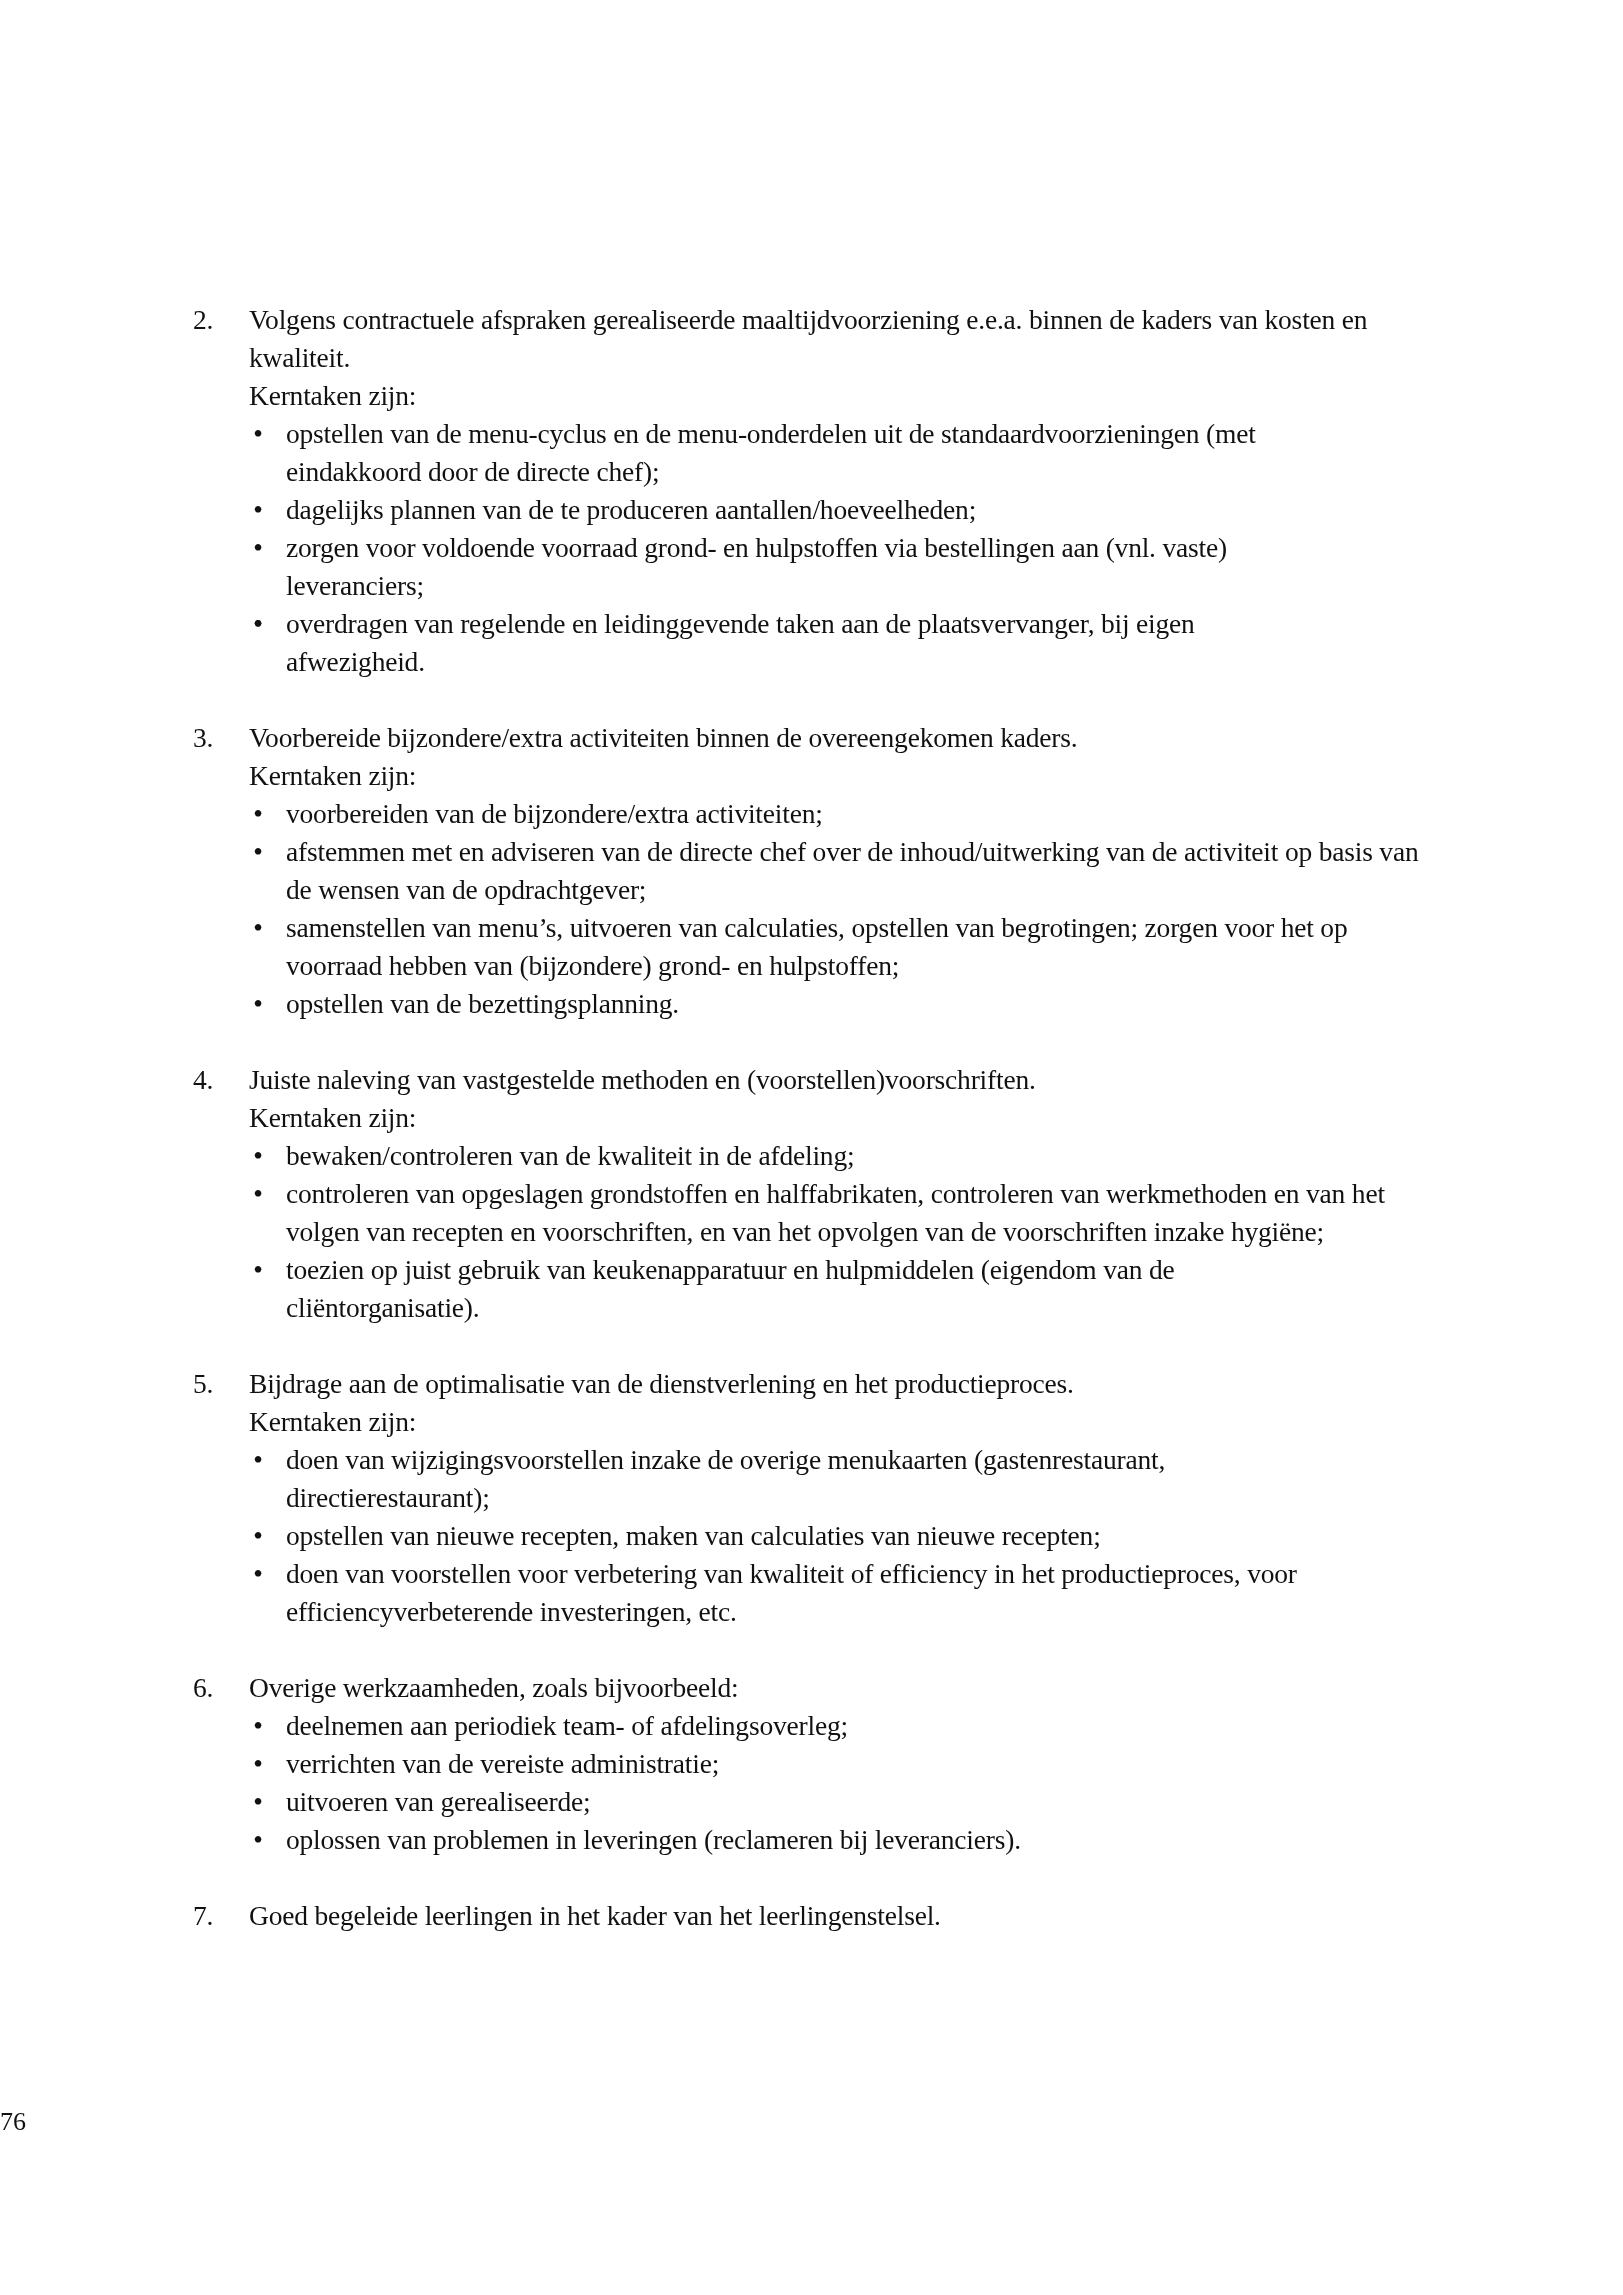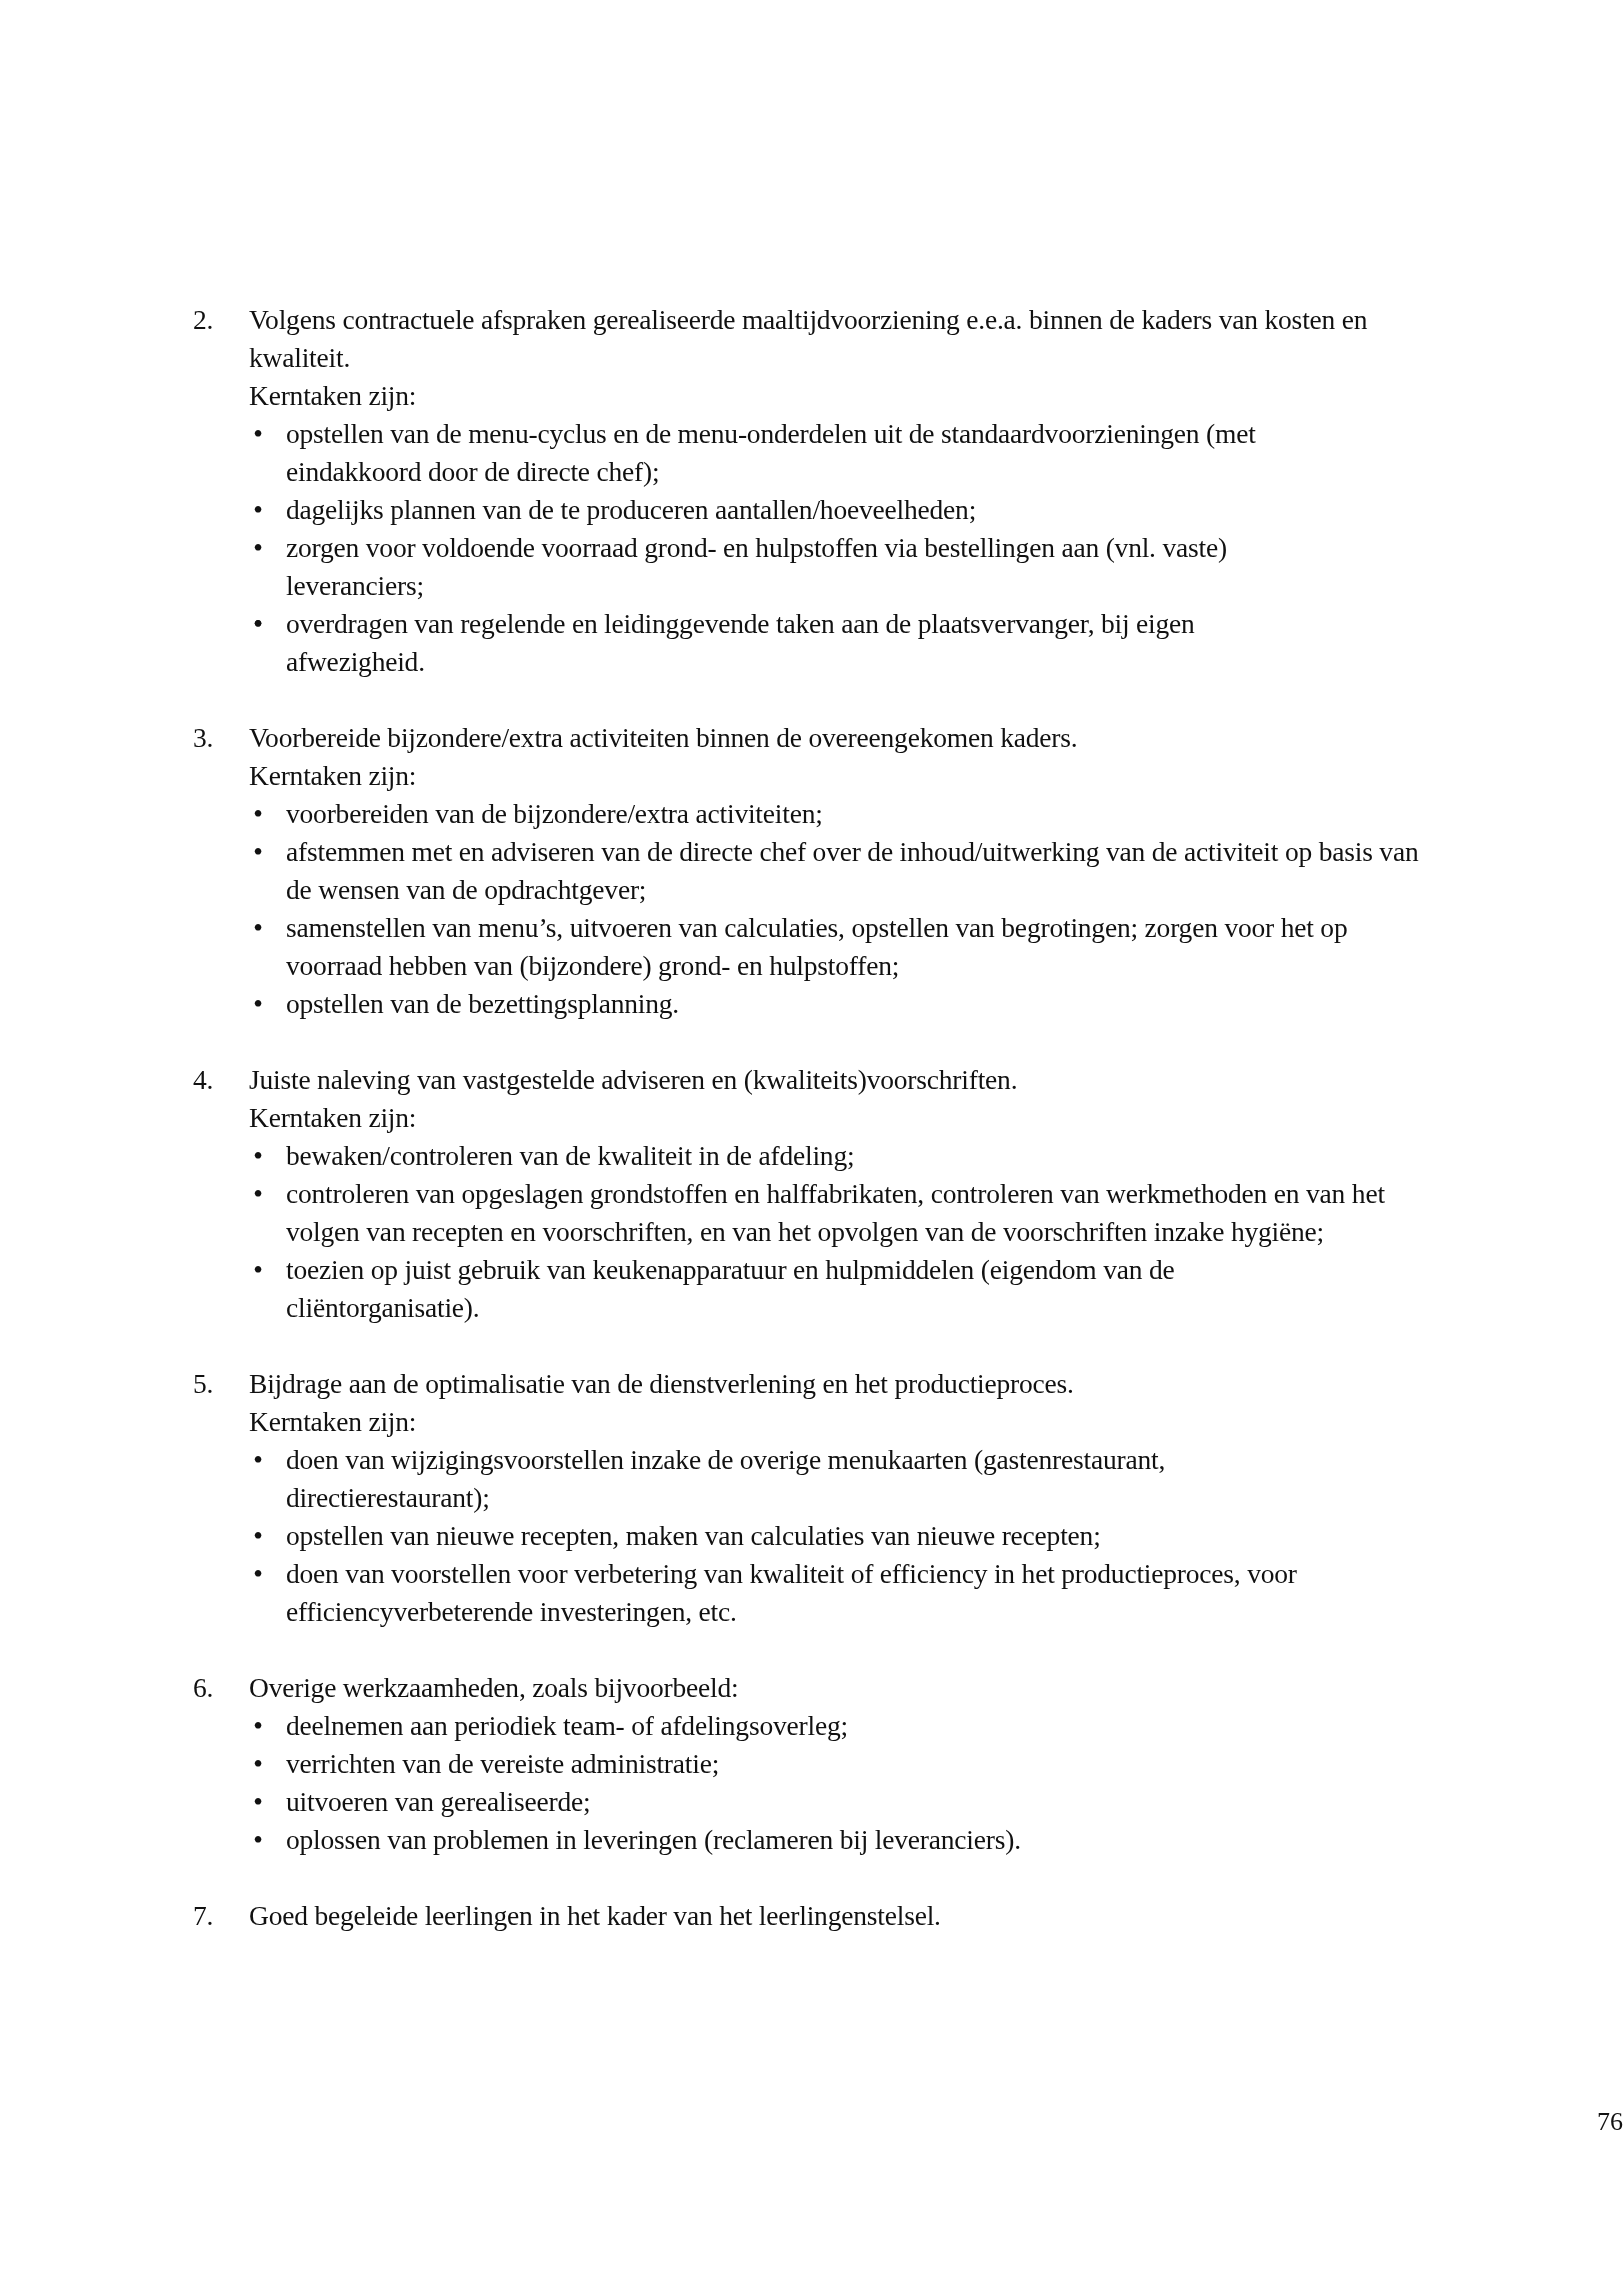--- a/index.html
+++ b/index.html
@@ -13,21 +13,21 @@
     font-size: 27.5px; line-height: 38px; letter-spacing: -0.2px;
   }
   .section { position: relative; margin-bottom: 38px; }
   .section .num { position: absolute; left: 0; top: 0; width: 39px; }
   .section .body { margin-left: 56px; }
   .kern { display: block; }
   ul.bullets { list-style: none; margin: 0; padding: 0; }
   ul.bullets li { position: relative; padding-left: 37px; }
   ul.bullets li .dot { position: absolute; left: 0; top: 0; width: 18px; text-align: center; }
   .pagenum {
-    position: absolute; left: 0; width: 1623px; top: 2107px; text-align: right;
+    position: absolute; left: 0; width: 1623px; top: 2107px; text-align: left;
     font-size: 26px;
   }
 </style>
 </head>
 <body>
 
 <div class="page">
   <div class="content">
 
     <div class="section" style="width:1180px;">
@@ -55,21 +55,21 @@
           <li><span class="dot">•</span><span>afstemmen met en adviseren van de directe chef over de inhoud/uitwerking van de activiteit op basis van de wensen van de opdrachtgever;</span></li>
           <li><span class="dot">•</span><span>samenstellen van menu’s, uitvoeren van calculaties, opstellen van begrotingen; zorgen voor het op voorraad hebben van (bijzondere) grond- en hulpstoffen;</span></li>
           <li><span class="dot">•</span><span>opstellen van de bezettingsplanning.</span></li>
         </ul>
       </div>
     </div>
 
     <div class="section">
       <span class="num">4.</span>
       <div class="body">
-        <span>Juiste naleving van vastgestelde adviseren en (kwaliteits)voorschriften.</span>
+        <span>Juiste naleving van vastgestelde methoden en (voorstellen)voorschriften.</span>
         <span class="kern">Kerntaken zijn:</span>
         <ul class="bullets">
           <li><span class="dot">•</span><span>bewaken/controleren van de kwaliteit in de afdeling;</span></li>
           <li><span class="dot">•</span><span>controleren van opgeslagen grondstoffen en halffabrikaten, controleren van werkmethoden en van het volgen van recepten en voorschriften, en van het opvolgen van de voorschriften inzake hygiëne;</span></li>
           <li style="padding-right:89px;"><span class="dot">•</span><span>toezien op juist gebruik van keukenapparatuur en hulpmiddelen (eigendom van de cliëntorganisatie).</span></li>
         </ul>
       </div>
     </div>
 
     <div class="section">

